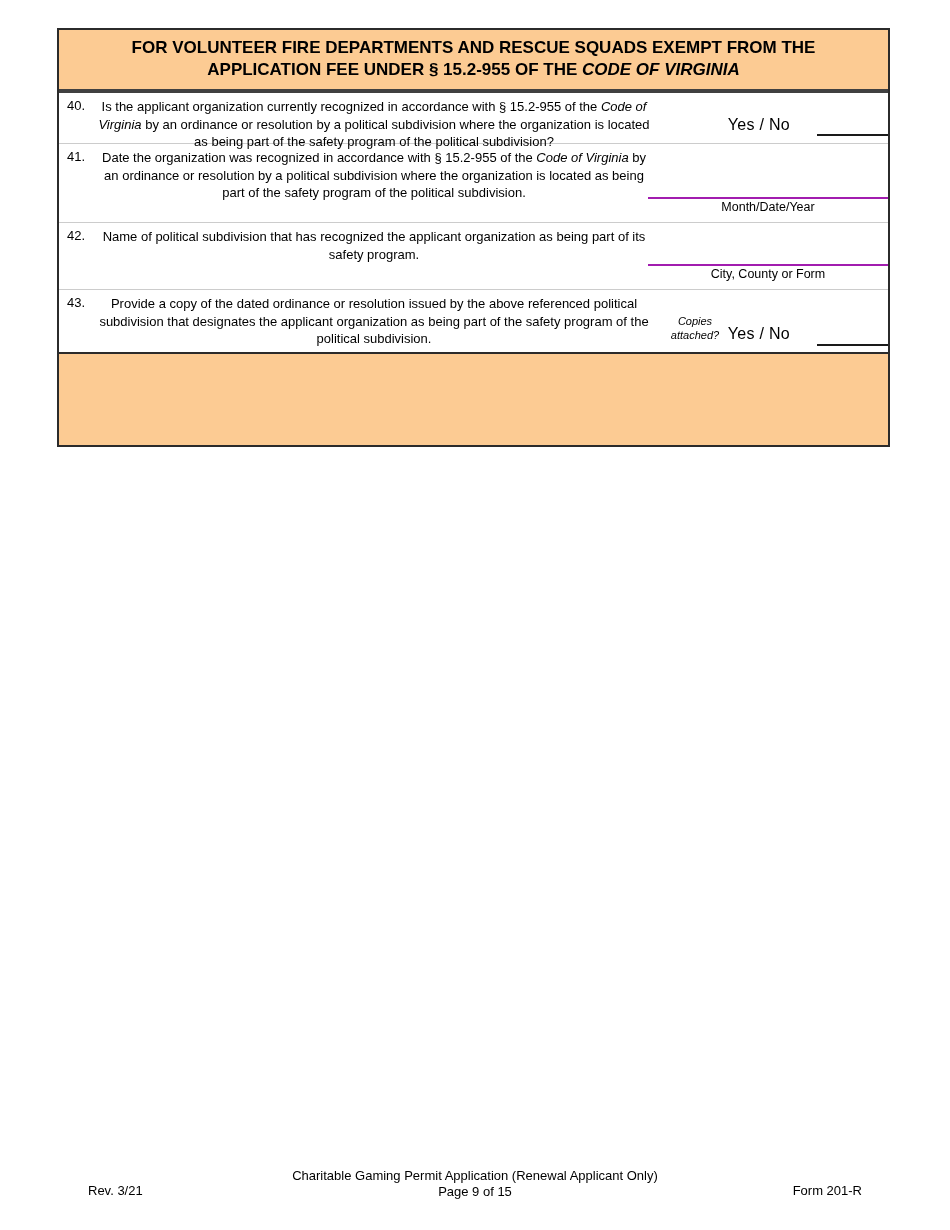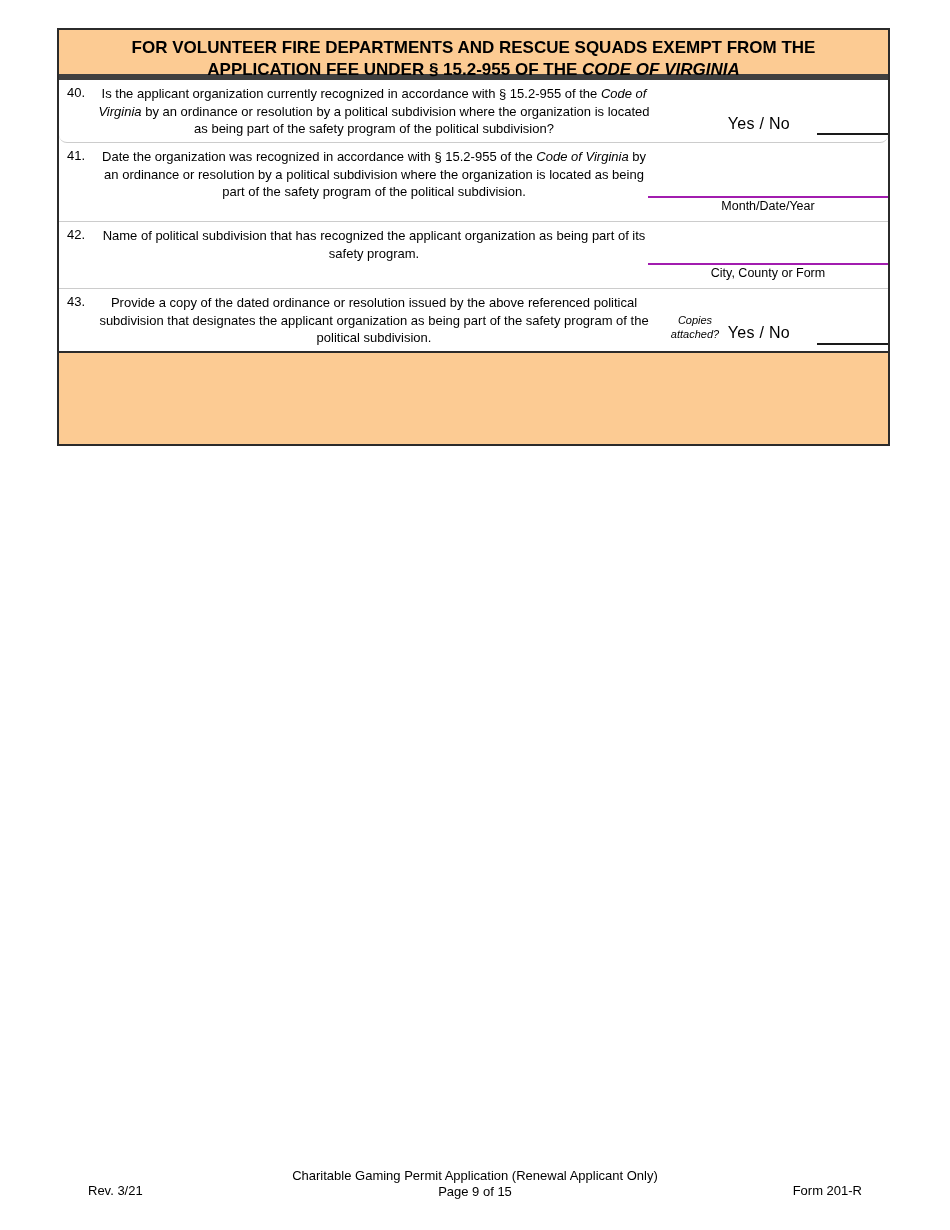--- a/index.html
+++ b/index.html
@@ -5,27 +5,27 @@
   html,body{margin:0;padding:0;}
   body{
     width:950px;height:1230px;position:relative;background:#ffffff;
     font-family:"Liberation Sans","DejaVu Sans",sans-serif;color:#000;
   }
   .form-table{
     position:absolute;left:57px;top:28px;width:833px;box-sizing:border-box;
     border:2px solid #2b2b2b;background:#fff;
   }
   .hdr{
-    background:#FCCB93;border-bottom:6px solid #404040;height:50px;
+    background:#FCCB93;border-bottom:4px solid #404040;height:63px;
     text-align:center;font-weight:bold;font-size:17px;line-height:22px;
     padding-top:7px;box-sizing:border-box;
   }
   .row{position:relative;box-sizing:border-box;}
   .sep{border-bottom:1px solid #cccccc;}
-  .r40{height:63px;border-radius:8px;}
+  .r40{height:51px;}
   .r41{height:79px;}
   .r42{height:67px;}
   .r43{height:64px;border-bottom:2px solid #2b2b2b;}
   .rempty{height:91px;background:#FCCB93;}
   .qnum{position:absolute;left:8px;top:5px;width:28px;font-size:13px;}
   .qtext{
     margin-left:35px;padding-top:5px;width:560px;font-size:13px;line-height:17.5px;text-align:center;
   }
   .qtext i{font-style:italic;}
   .yesno{

